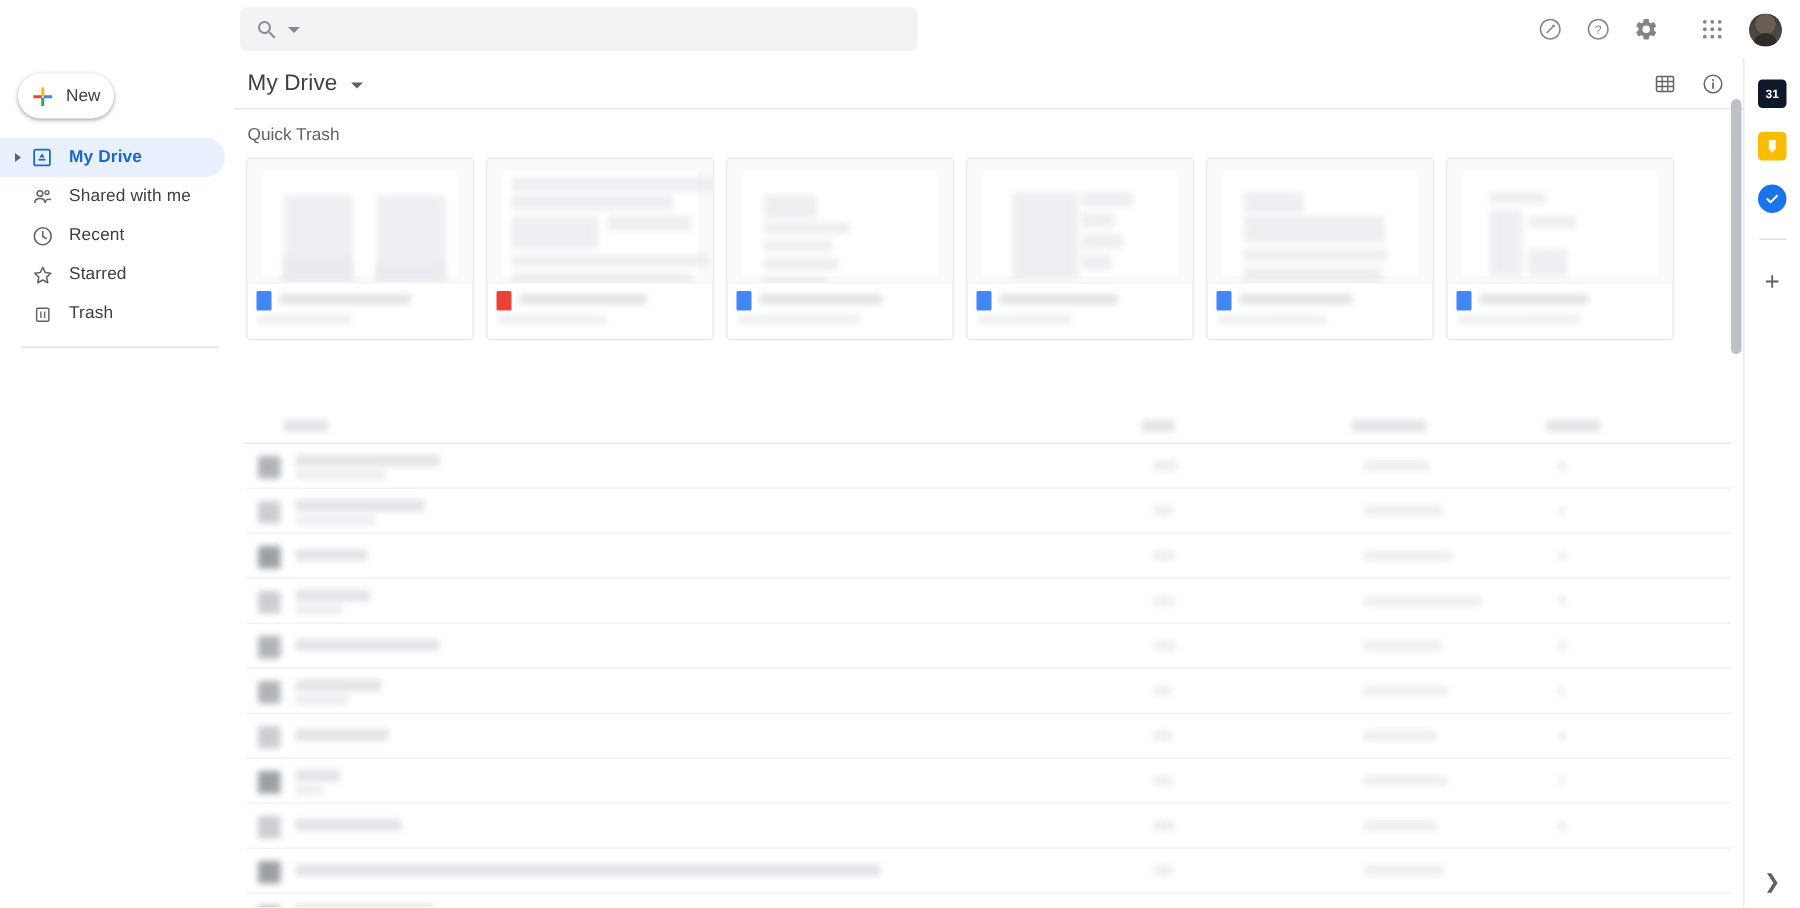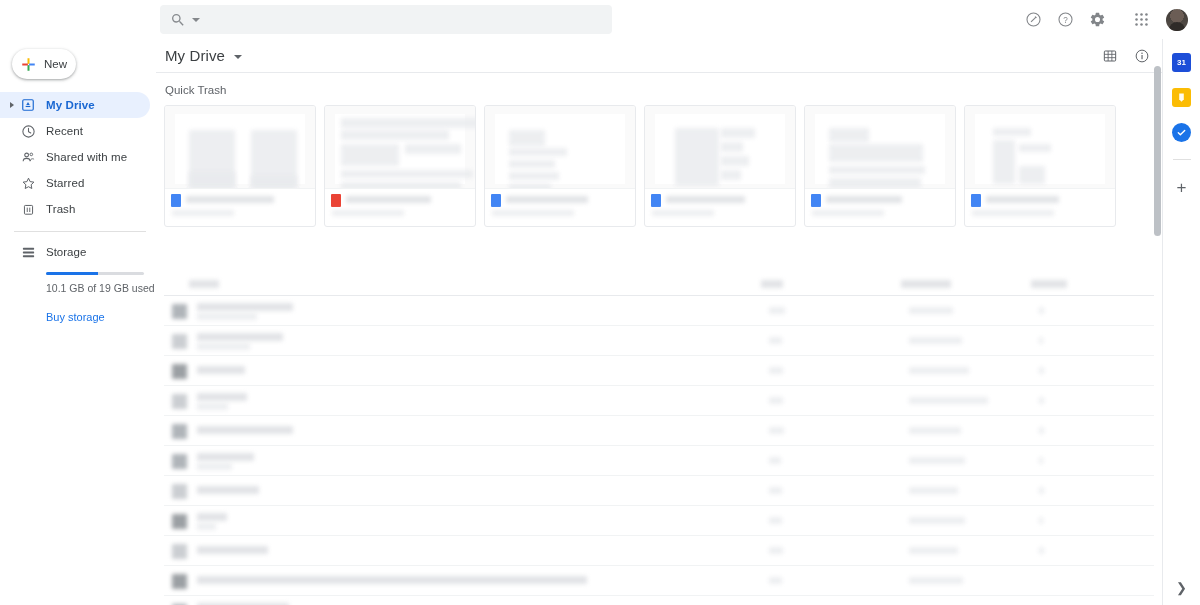--- a/index.html
+++ b/index.html
@@ -208,38 +208,38 @@
               <rect x="8" y="13.5" width="8" height="2" fill="#1967d2"></rect>
             </svg>
         </span>
         <span class="nlabel">My Drive</span>
       </div>
 
       <div class="navitem">
         <span class="tri"></span>
         <span class="nicon">
           <svg width="15" height="15" viewBox="0 0 24 24">
-              <circle cx="12" cy="12" r="9" fill="none" stroke="#5f6368" stroke-width="1.7"></circle>
-              <path d="M12 7v5.3l3.6 2.1" fill="none" stroke="#5f6368" stroke-width="1.7" stroke-linecap="round"></path>
+              <circle cx="9" cy="8" r="3" fill="none" stroke="#5f6368" stroke-width="1.7"></circle>
+              <path d="M3.5 18c0-3 2.6-4.6 5.5-4.6s5.5 1.6 5.5 4.6" fill="none" stroke="#5f6368" stroke-width="1.7"></path>
+              <circle cx="16.5" cy="7" r="2.1" fill="none" stroke="#5f6368" stroke-width="1.5"></circle>
+              <path d="M15 17.6c0-2.2 1.4-3.6 3.4-3.6 1 0 1.9.3 2.5.9" fill="none" stroke="#5f6368" stroke-width="1.4"></path>
             </svg>
         </span>
-        <span class="nlabel">Recent</span>
+        <span class="nlabel">Shared with me</span>
       </div>
 
       <div class="navitem">
         <span class="tri"></span>
         <span class="nicon">
           <svg width="15" height="15" viewBox="0 0 24 24">
-              <circle cx="9" cy="8" r="3" fill="none" stroke="#5f6368" stroke-width="1.7"></circle>
-              <path d="M3.5 18c0-3 2.6-4.6 5.5-4.6s5.5 1.6 5.5 4.6" fill="none" stroke="#5f6368" stroke-width="1.7"></path>
-              <circle cx="16.5" cy="7" r="2.1" fill="none" stroke="#5f6368" stroke-width="1.5"></circle>
-              <path d="M15 17.6c0-2.2 1.4-3.6 3.4-3.6 1 0 1.9.3 2.5.9" fill="none" stroke="#5f6368" stroke-width="1.4"></path>
+              <circle cx="12" cy="12" r="9" fill="none" stroke="#5f6368" stroke-width="1.7"></circle>
+              <path d="M12 7v5.3l3.6 2.1" fill="none" stroke="#5f6368" stroke-width="1.7" stroke-linecap="round"></path>
             </svg>
         </span>
-        <span class="nlabel">Shared with me</span>
+        <span class="nlabel">Recent</span>
       </div>
 
       <div class="navitem">
         <span class="tri"></span>
         <span class="nicon">
           <svg width="15" height="15" viewBox="0 0 24 24">
               <path d="M12 3.5l2.6 5.5 6 .8-4.4 4.2 1.1 6-5.3-2.9-5.3 2.9 1.1-6L3.4 9.8l6-.8z" fill="none" stroke="#5f6368" stroke-width="1.6" stroke-linejoin="round"></path>
             </svg>
         </span>
         <span class="nlabel">Starred</span>
@@ -252,37 +252,20 @@
               <rect x="5.5" y="5.5" width="13" height="14" rx="1.4" fill="none" stroke="#5f6368" stroke-width="1.6"></rect>
               <path d="M10 9v7M14 9v7" stroke="#5f6368" stroke-width="1.5"></path>
             </svg>
         </span>
         <span class="nlabel">Trash</span>
       </div>
     </div>
 
     <div class="nav-div"></div>
 
-    <div class="storage">
-      <div class="storage-row">
-        <span class="nicon">
-          <svg width="15" height="15" viewBox="0 0 24 24" fill="#5f6368">
-              <rect x="3" y="4.5" width="18" height="3" rx="1"></rect>
-              <rect x="3" y="10.5" width="18" height="3" rx="1"></rect>
-              <rect x="3" y="16.5" width="18" height="3" rx="1"></rect>
-            </svg>
-        </span>
-        <span class="nlabel">Storage</span>
-      </div>
-      <div class="bar">
-        <i id="storage-fill" style="width: 53%; background: rgb(26, 115, 232);"></i>
-      </div>
-      <div class="storage-text">10.1 GB of 19 GB used</div>
-      <div class="buy">Buy storage</div>
-    </div>
   </div>
 
   <div class="main">
     <div class="main-header">
       <span class="crumb">My Drive</span>
       <span class="crumb-caret"></span>
       <div class="header-actions">
         <div class="hicon">
           <svg width="16" height="16" viewBox="0 0 24 24">
               <rect x="3.5" y="4.5" width="17" height="15" rx="1.4" fill="none" stroke="#5f6368" stroke-width="1.5"></rect>
@@ -498,21 +481,21 @@
           </div>
         </div>
     </div>
   </div>
 
   <div class="scrollbar">
     <div class="scrollthumb"></div>
   </div>
 
   <div class="rail">
-    <div class="rail-app" style="background:#1d4ed8">
+    <div class="rail-app" style="background:#0f172a">
       <span style="font-size:8px">31</span>
     </div>
     <div class="rail-app" style="background:#fbbc04">
       <svg width="11" height="11" viewBox="0 0 24 24">
           <path d="M7 3h10v13l-5 5-5-5z" fill="#fff" opacity=".95"></path>
         </svg>
     </div>
     <div class="rail-app" style="background:#1a73e8;border-radius:50%">
       <svg width="11" height="11" viewBox="0 0 24 24">
           <path d="M5 12.5l4.5 4.5L19 7.5" fill="none" stroke="#fff" stroke-width="3" stroke-linecap="round" stroke-linejoin="round"></path>

